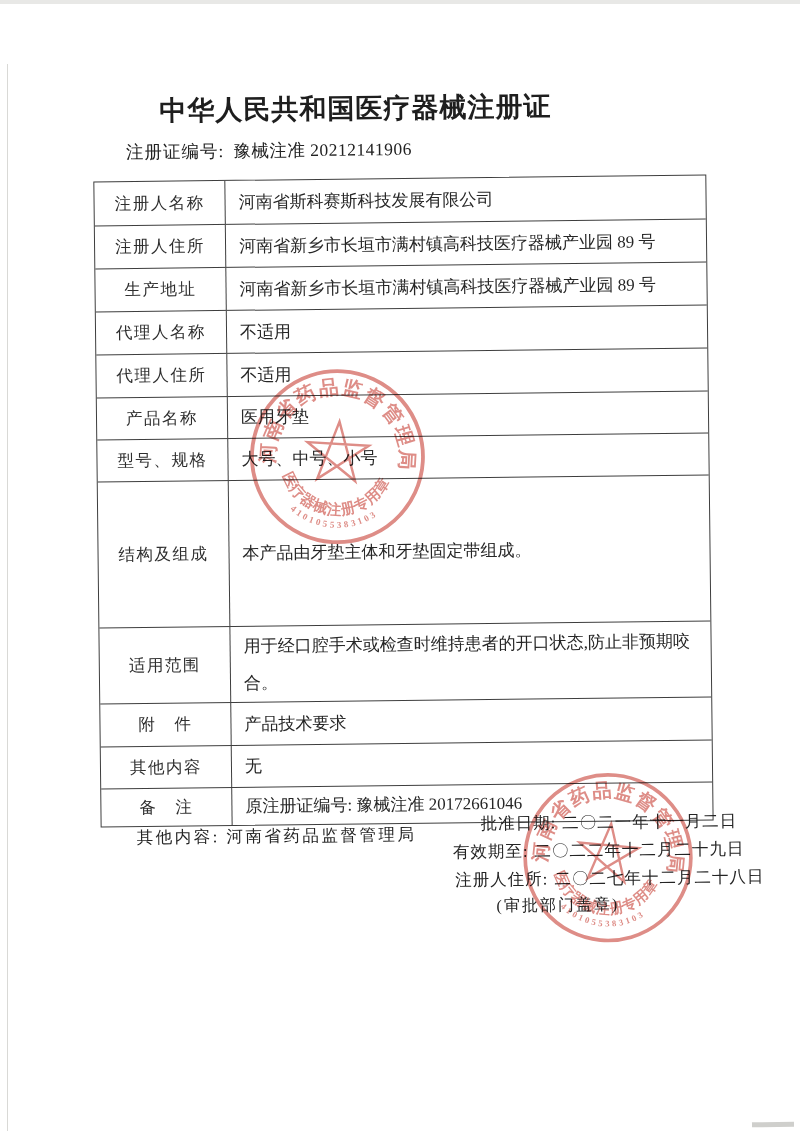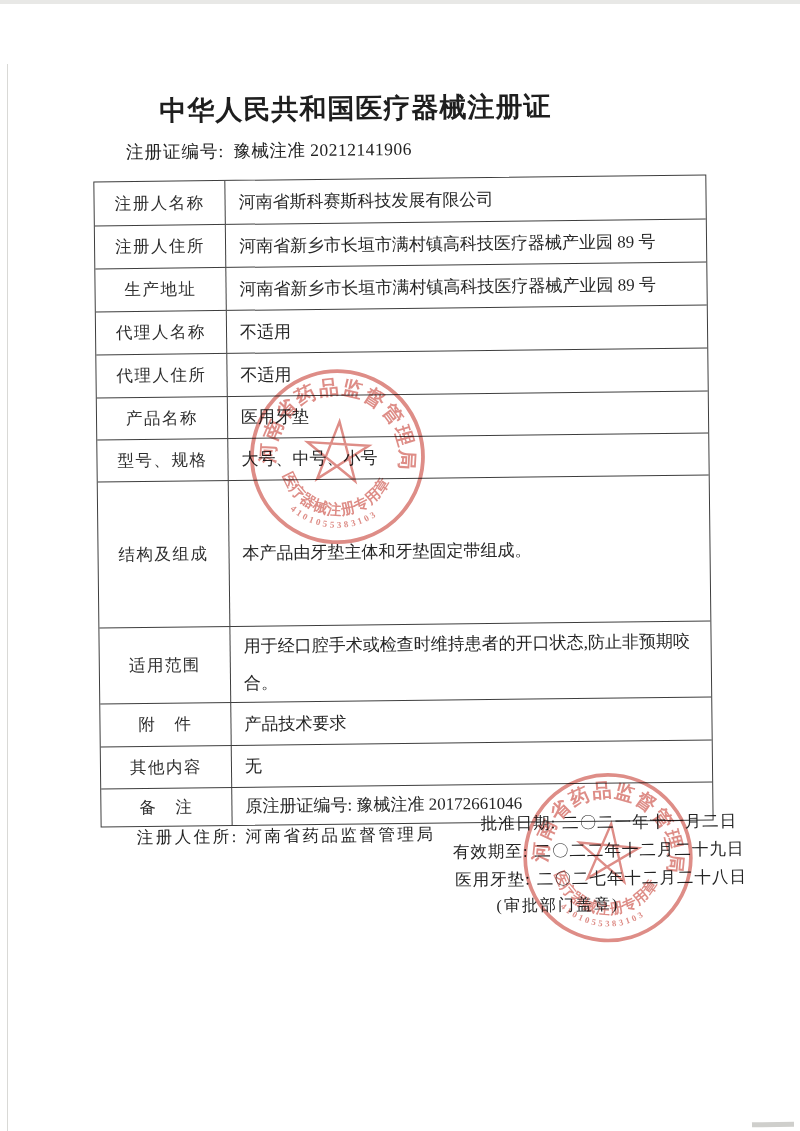--- a/index.html
+++ b/index.html
@@ -111,32 +111,32 @@
         <div class="tlabel">其他内容</div>
         <div class="tvalue">无</div>
       </div>
       <div class="trow" style="height:38px">
         <div class="tlabel">备　注</div>
         <div class="tvalue">原注册证编号: 豫械注准 20172661046</div>
       </div>
     </div>
 
     <div class="footer-left">
-      <span>注册人住所:</span>
+      <span>其他内容:</span>
       <span>河南省药品监督管理局</span>
     </div>
 
     <div class="fdate fd-approve">
       <span class="lbl">批准日期:</span><span>二〇二一年十一月二日</span>
     </div>
     <div class="fdate fd-effective">
       <span class="lbl">有效期至:</span><span>二〇二二年十二月二十九日</span>
     </div>
     <div class="fdate fd-expiry">
-      <span class="lbl">医用牙垫:</span><span>二〇二七年十二月二十八日</span>
+      <span class="lbl">注册人住所:</span><span>二〇二七年十二月二十八日</span>
     </div>
     <div class="seal-note">(审批部门盖章)</div>
 
     <div class="stamp stamp-middle" style="color: rgb(201, 70, 60);">
       <svg viewBox="0 0 200 200">
         <defs>
           <path id="s1t" d="M 35.5 115 A 66.2 66.2 0 1 1 164.5 115"></path>
           <path id="s1b" d="M 44 124 A 61 61 0 0 0 156 124"></path>
           <path id="s1n" d="M 36 138 A 74 74 0 0 0 164 138"></path>
         </defs>

